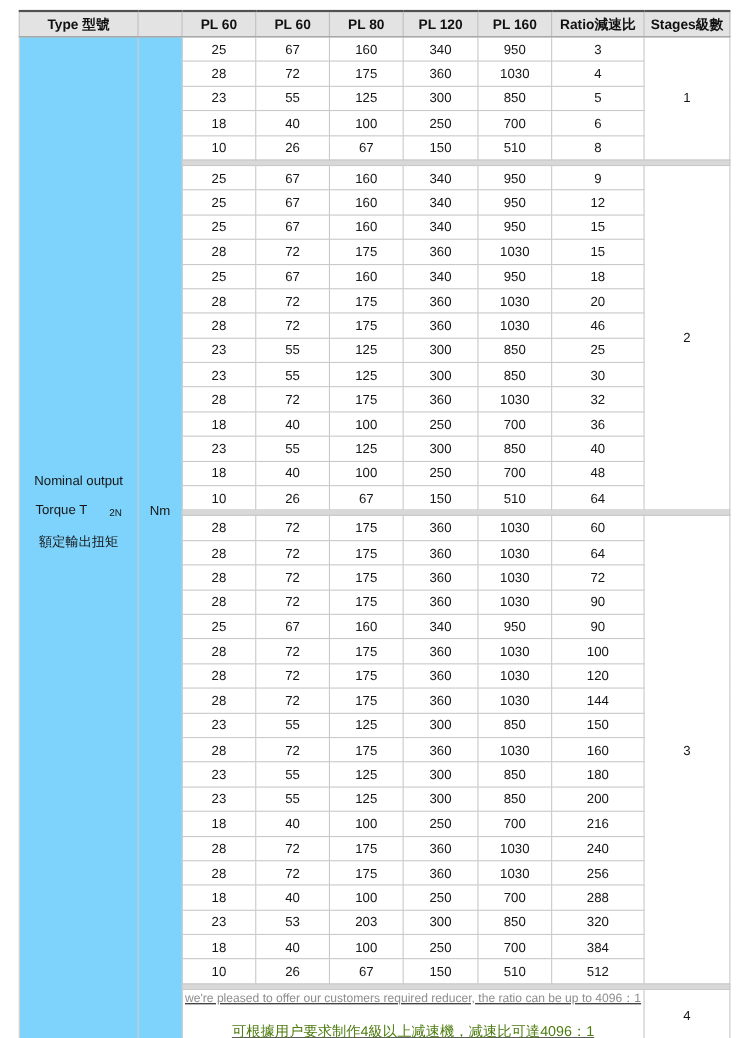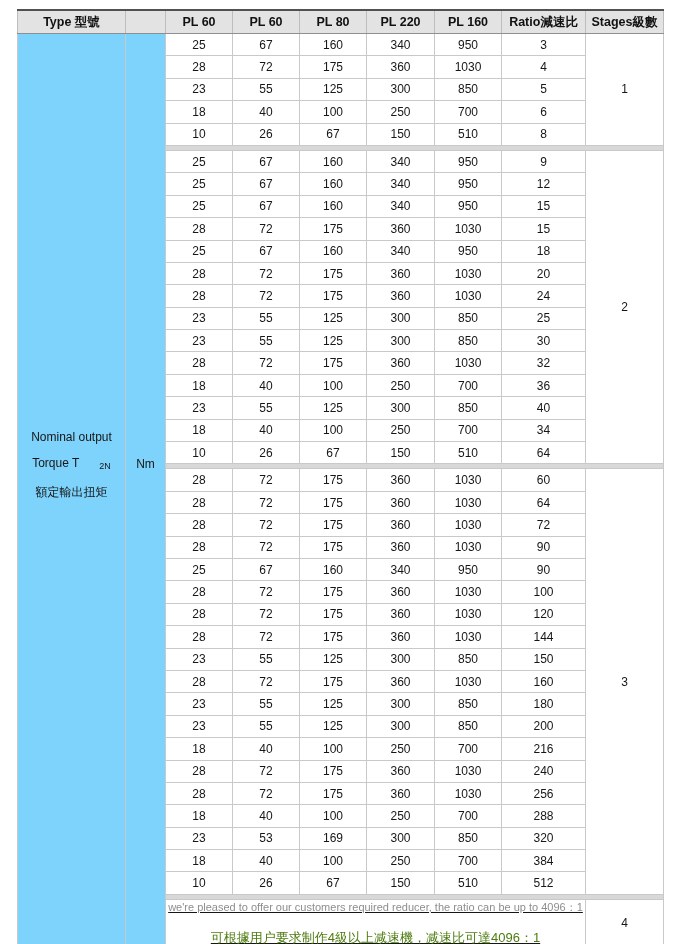--- a/index.html
+++ b/index.html
@@ -103,21 +103,21 @@
       <col style="width:84px">
         <col style="width:78px">
     </colgroup>
     <thead>
       <tr>
         <th>Type 型號</th>
         <th></th>
         <th>PL 60</th>
         <th>PL 60</th>
         <th>PL 80</th>
-        <th>PL 220</th>
+        <th>PL 120</th>
         <th>PL 160</th>
         <th>Ratio減速比</th>
         <th>Stages級數</th>
       </tr>
     </thead>
     <tbody id="tbody">
         <tr>
           <td class="label-cell" rowspan="42">
             <div class="label-inner">
               <div>Nominal output</div>
@@ -219,21 +219,21 @@
           <td>360</td>
           <td>1030</td>
           <td>20</td>
         </tr>
         <tr>
           <td>28</td>
           <td>72</td>
           <td>175</td>
           <td>360</td>
           <td>1030</td>
-          <td>24</td>
+          <td>46</td>
         </tr>
         <tr>
           <td>23</td>
           <td>55</td>
           <td>125</td>
           <td>300</td>
           <td>850</td>
           <td>25</td>
         </tr>
         <tr>
@@ -267,21 +267,21 @@
           <td>300</td>
           <td>850</td>
           <td>40</td>
         </tr>
         <tr>
           <td>18</td>
           <td>40</td>
           <td>100</td>
           <td>250</td>
           <td>700</td>
-          <td>34</td>
+          <td>48</td>
         </tr>
         <tr>
           <td>10</td>
           <td>26</td>
           <td>67</td>
           <td>150</td>
           <td>510</td>
           <td>64</td>
         </tr>
         <tr class="sep-row">
@@ -412,21 +412,21 @@
           <td>18</td>
           <td>40</td>
           <td>100</td>
           <td>250</td>
           <td>700</td>
           <td>288</td>
         </tr>
         <tr>
           <td>23</td>
           <td>53</td>
-          <td>169</td>
+          <td>203</td>
           <td>300</td>
           <td>850</td>
           <td>320</td>
         </tr>
         <tr>
           <td>18</td>
           <td>40</td>
           <td>100</td>
           <td>250</td>
           <td>700</td>

